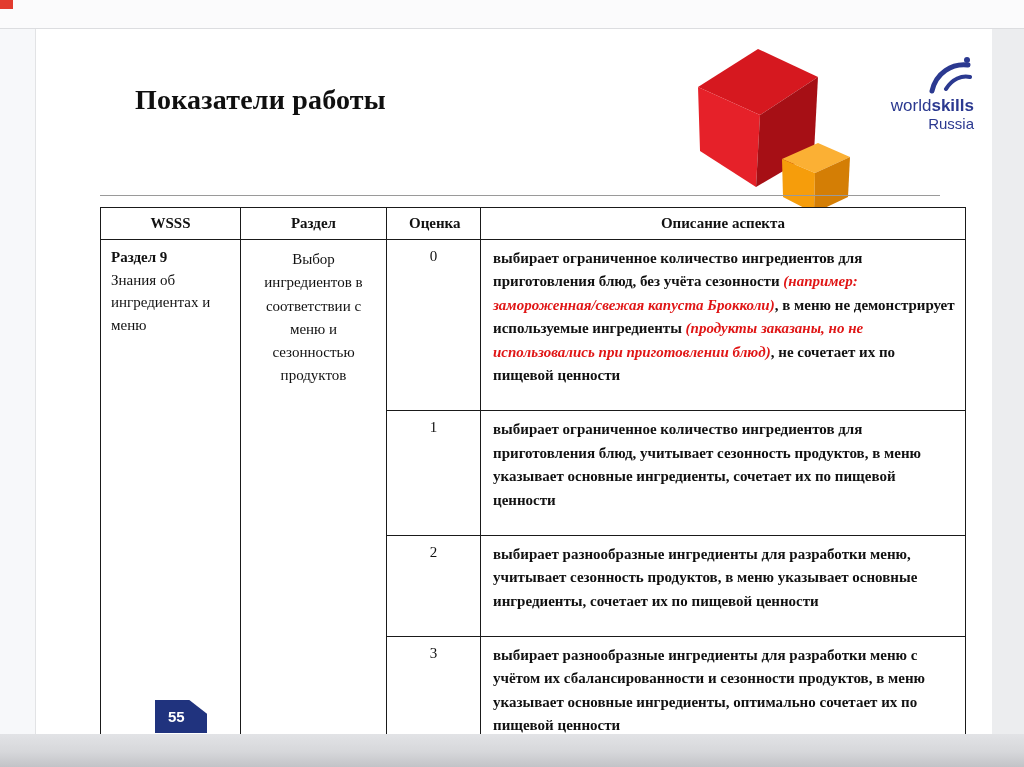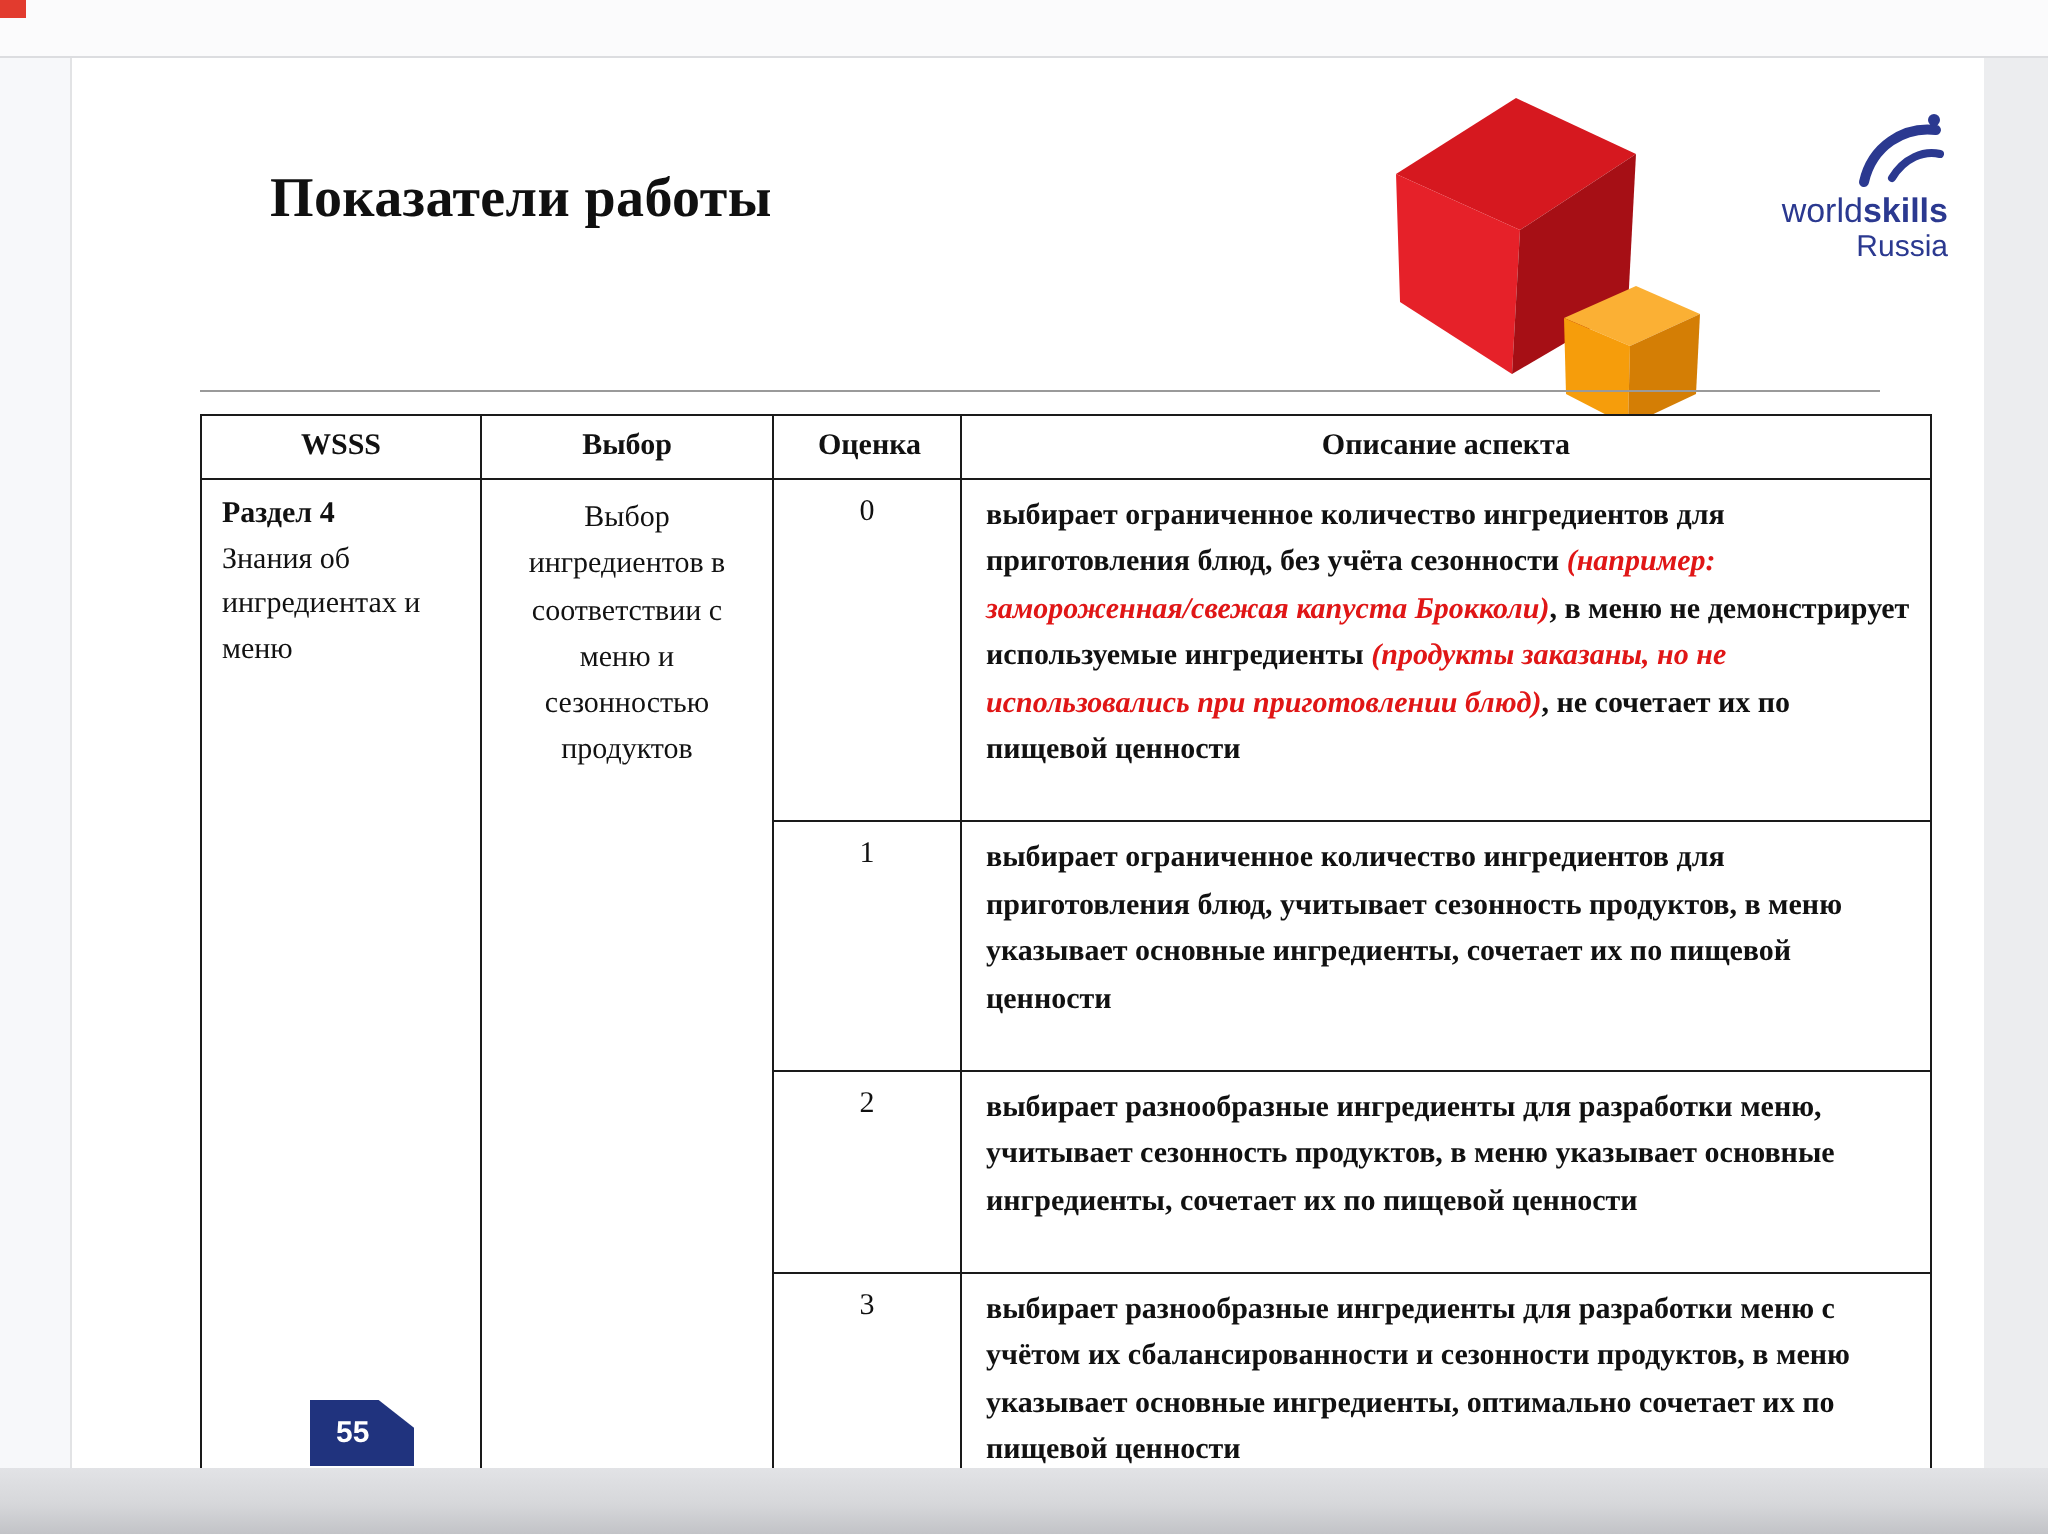--- a/index.html
+++ b/index.html
@@ -69,29 +69,29 @@
   <table class="criteria">
     <colgroup>
       <col class="col-wsss">
         <col class="col-aspect">
         <col class="col-score">
         <col>
     </colgroup>
     <thead>
       <tr>
         <th>WSSS</th>
-        <th>Выбор</th>
+        <th>Раздел</th>
         <th>Оценка</th>
         <th>Описание аспекта</th>
       </tr>
     </thead>
     <tbody>
       <tr>
         <td class="wsss-cell" rowspan="4">
-          <div class="wsss-title">Раздел 4</div>
+          <div class="wsss-title">Раздел 9</div>
           <div>Знания об ингредиентах и меню</div>
         </td>
         <td class="aspect-cell" rowspan="4">Выбор ингредиентов в соответствии с меню и сезонностью продуктов</td>
         <td class="score-cell" height="148">0</td>
         <td class="desc-cell"><span>выбирает ограниченное количество ингредиентов для приготовления блюд, без учёта сезонности </span><span class="red-em">(например: замороженная/свежая капуста Брокколи)</span><span>, в меню не демонстрирует используемые ингредиенты </span><span class="red-em">(продукты заказаны, но не использовались при приготовлении блюд)</span><span>, не сочетает их по пищевой ценности</span></td>
       </tr>
       <tr>
         <td class="score-cell" height="102">1</td>
         <td class="desc-cell">выбирает ограниченное количество ингредиентов для приготовления блюд, учитывает сезонность продуктов, в меню указывает основные ингредиенты, сочетает их по пищевой ценности</td>
       </tr>

